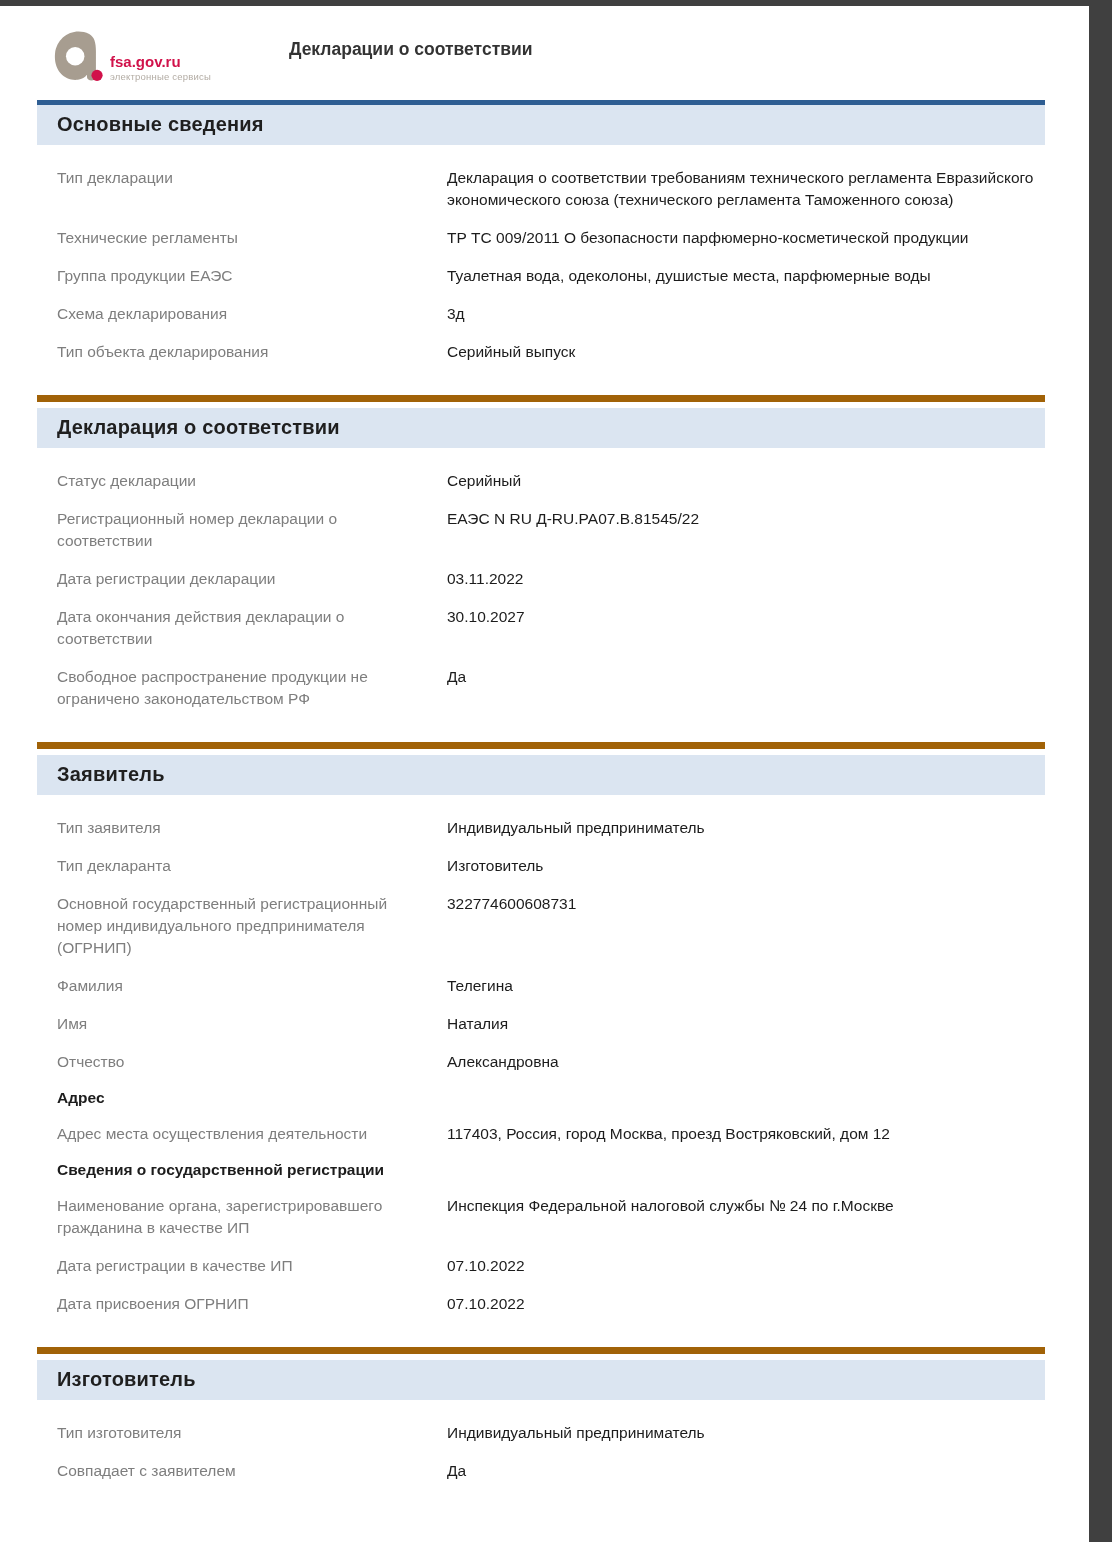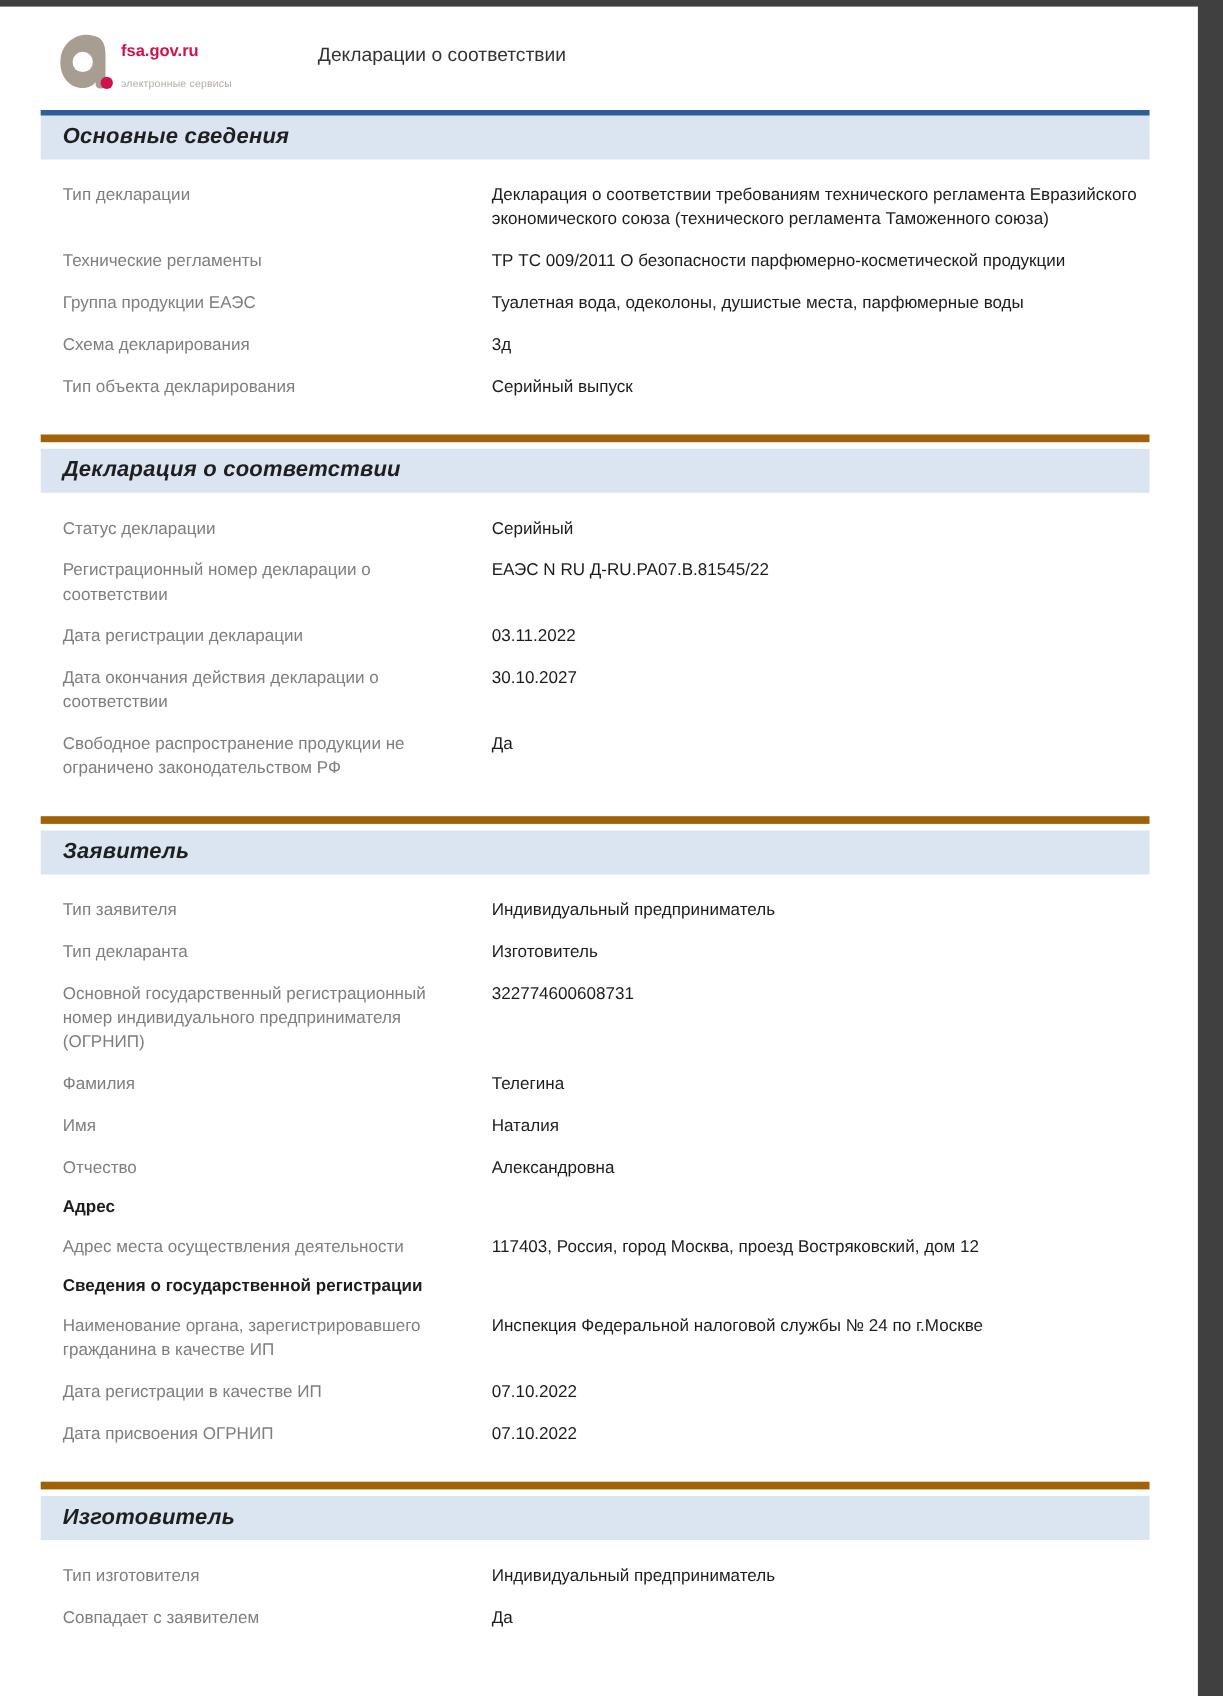--- a/index.html
+++ b/index.html
@@ -19,37 +19,36 @@
   }
   
   .doc-header{
     display:flex;align-items:center;
     padding:24px 48px 14px 50px;
   }
   .logo{display:flex;align-items:flex-end;gap:4px;}
   .logo-mark{width:56px;height:56px;flex:none;}
   .logo-text{display:flex;flex-direction:column;line-height:1.05;padding-bottom:4px;}
   .logo-brand{color:#d1114a;font-weight:bold;font-size:15px;}
-  .logo-tagline{color:#b3aca4;font-size:9.5px;letter-spacing:.2px;margin-top:17px;}
+  .logo-tagline{color:#b3aca4;font-size:9.5px;letter-spacing:.2px;margin-top:2px;}
   .doc-title{
-    font-size:17.5px;font-weight:normal;color:#333;
+    font-size:17.5px;font-weight:bold;color:#333;
     margin:0 0 18px 78px;
   }
   
   .content{padding:0 44px 0 37px;}
   .band{
     background:#dbe5f1;
     padding:8px 20px 9px 20px;
     box-sizing:border-box;
   }
   .band.first{border-top:5px solid #2e5e93;}
   .band h2{
     margin:0;font-size:20px;font-weight:bold;color:#1f1f1f;
     letter-spacing:.2px;
-    font-style:italic;
   }
   section{margin:0;}
   section.sep{border-top:7px solid #a16207;padding-top:6px;margin-top:6px;}
   .rows{padding:22px 0 10px 20px;}
   .row{display:flex;margin-bottom:16px;}
   .lbl{
     flex:none;width:390px;padding-right:14px;box-sizing:border-box;
     color:#7e7e7e;font-size:15.5px;line-height:1.42;
   }
   .val{

